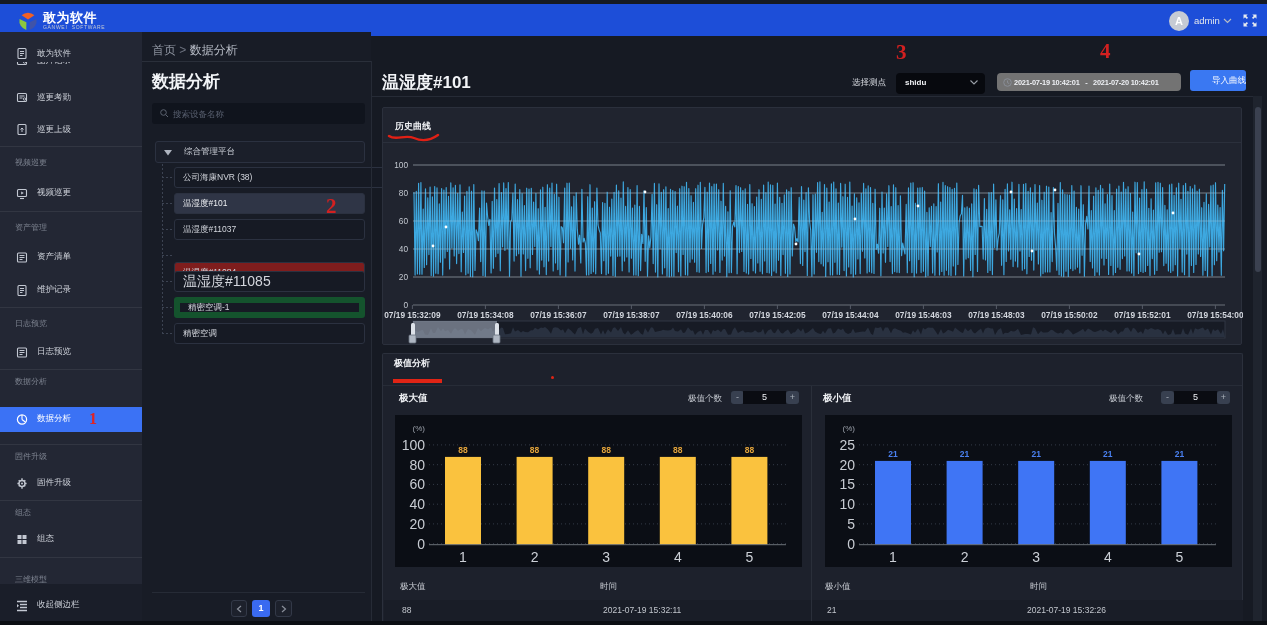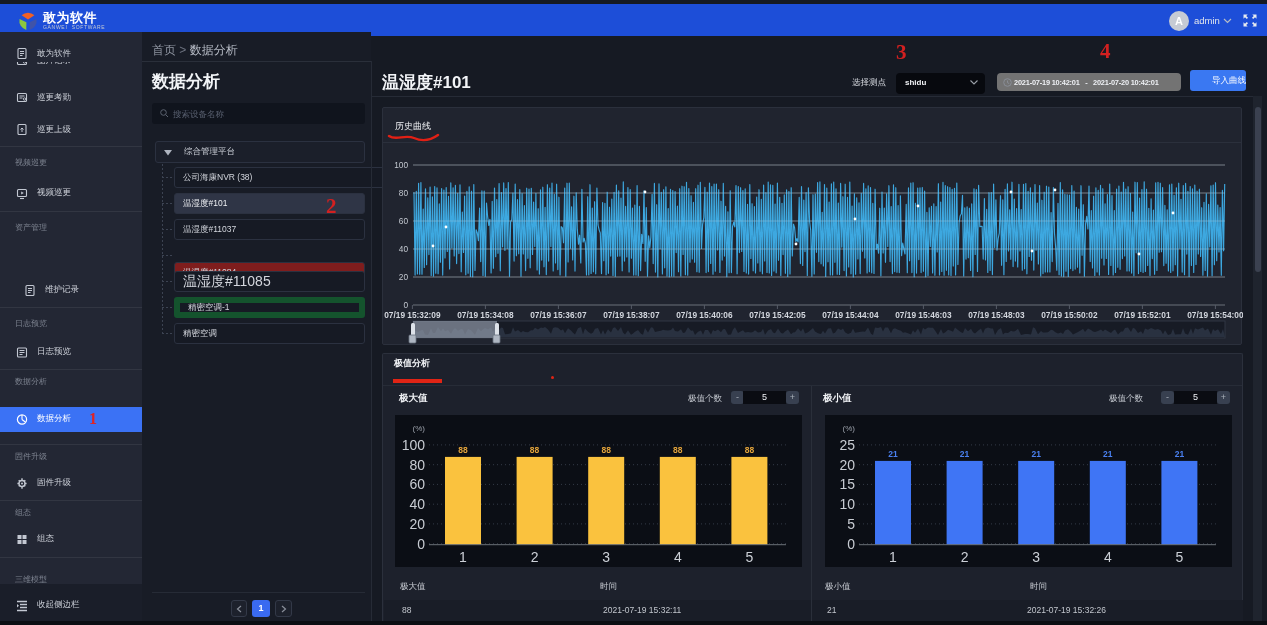--- a/index.html
+++ b/index.html
@@ -68,21 +68,28 @@
     <div style="position:absolute;left:0;top:148.5px;width:142px;height:25px;">
       <svg width="12" height="13" viewBox="0 0 12 13" style="position:absolute;left:16px;top:50%;margin-top:-6.5px">
         <rect x="1.5" y="2.5" width="9" height="7" rx="1" fill="none" stroke="#c3c8d2" stroke-width="1.1"></rect>
         <path d="M4 11.5h4" stroke="#c3c8d2" stroke-width="1.1"></path>
         <path d="M5.2 4.4l2.6 1.5-2.6 1.5z" fill="#c3c8d2"></path>
       </svg>
       <div style="position:absolute;left:37px;top:50%;transform:translateY(-50%);font-size:8.5px;color:#cdd1d9;white-space:nowrap">视频巡更</div>
     </div>
     <div style="position:absolute;left:0;top:179px;width:142px;height:1px;background:rgba(255,255,255,0.07)"></div>
     <div style="position:absolute;left:15px;top:190px;font-size:8px;color:#7d8390;white-space:nowrap">资产管理</div>
-    <div style="position:absolute;left:0;top:245.5px;width:142px;height:25px;margin-left:8px;">
+    <div style="position:absolute;left:0;top:212.5px;width:142px;height:25px;">
+      <svg width="12" height="13" viewBox="0 0 12 13" style="position:absolute;left:16px;top:50%;margin-top:-6.5px">
+        <rect x="1.5" y="2" width="9" height="9" rx="1" fill="none" stroke="#c3c8d2" stroke-width="1.1"></rect>
+        <path d="M3.5 4.5h5M3.5 6.5h5M3.5 8.5h3" stroke="#c3c8d2" stroke-width="1"></path>
+      </svg>
+      <div style="position:absolute;left:37px;top:50%;transform:translateY(-50%);font-size:8.5px;color:#cdd1d9;white-space:nowrap">资产清单</div>
+    </div>
+    <div style="position:absolute;left:0;top:245.5px;width:142px;height:25px;">
       <svg width="12" height="13" viewBox="0 0 12 13" style="position:absolute;left:16px;top:50%;margin-top:-6.5px">
         <rect x="2" y="1.5" width="8" height="10" rx="1" fill="none" stroke="#c3c8d2" stroke-width="1.1"></rect>
         <path d="M4 4.5h4M4 6.5h4M4 8.5h2.5" stroke="#c3c8d2" stroke-width="1"></path>
       </svg>
       <div style="position:absolute;left:37px;top:50%;transform:translateY(-50%);font-size:8.5px;color:#cdd1d9;white-space:nowrap">维护记录</div>
     </div>
     <div style="position:absolute;left:0;top:275px;width:142px;height:1px;background:rgba(255,255,255,0.07)"></div>
     <div style="position:absolute;left:15px;top:286px;font-size:8px;color:#7d8390;white-space:nowrap">日志预览</div>
     <div style="position:absolute;left:0;top:307.5px;width:142px;height:25px;">
       <svg width="12" height="13" viewBox="0 0 12 13" style="position:absolute;left:16px;top:50%;margin-top:-6.5px">
@@ -213,21 +220,21 @@
       <path d="M4.5,2.5 V4.7 L6.2,5.6" stroke="#8b919b" stroke-width="0.9" fill="none"></path>
     </svg>
   <div class="abs" style="left:17px;top:5px;width:160px;font-size:7.4px;letter-spacing:-0.2px;font-weight:bold;color:#eef0f4;white-space:nowrap">2021-07-19 10:42:01&nbsp;&nbsp;&nbsp;-&nbsp;&nbsp;&nbsp;2021-07-20 10:42:01</div>
 </div>
 <div class="abs" style="left:1190px;top:70px;width:56px;height:21px;background:#3a78f2;border-radius:3px;color:#fff;font-size:8.5px;text-align:right;line-height:21px;white-space:nowrap">导入曲线</div>
 <div class="abs" style="left:896px;top:40px;font-size:21px;font-weight:bold;color:#d32020;font-family:'Liberation Serif',serif">3</div>
 <div class="abs" style="left:1100px;top:39px;font-size:21px;font-weight:bold;color:#d32020;font-family:'Liberation Serif',serif">4</div>
 <div class="abs" style="left:371px;top:96px;width:882px;height:1px;background:#262b36"></div>
 
 <div class="abs" style="left:382px;top:107px;width:860px;height:238px;background:#20242f;border:1px solid #2b303c;border-radius:2px">
-  <div class="abs" style="left:12px;top:12px;font-size:9px;font-weight:normal;color:#f0f2f5;white-space:nowrap">历史曲线</div>
+  <div class="abs" style="left:12px;top:12px;font-size:9px;font-weight:bold;color:#f0f2f5;white-space:nowrap">历史曲线</div>
   <div class="abs" style="left:0;top:34px;width:858px;height:1px;background:#2b303c"></div>
   <svg width="860" height="238" style="position:absolute;left:0;top:0">
 <line x1="30" y1="57" x2="842" y2="57" stroke="#4d535e" stroke-width="1"></line>
       <line x1="30" y1="85" x2="842" y2="85" stroke="#4d535e" stroke-width="1"></line>
       <line x1="30" y1="113" x2="842" y2="113" stroke="#4d535e" stroke-width="1"></line>
       <line x1="30" y1="141" x2="842" y2="141" stroke="#4d535e" stroke-width="1"></line>
       <line x1="30" y1="169" x2="842" y2="169" stroke="#4d535e" stroke-width="1"></line>
 <line x1="30" y1="197" x2="842" y2="197" stroke="#6a707a" stroke-width="1"></line>
 <line x1="29.4" y1="197" x2="29.4" y2="201" stroke="#565b66" stroke-width="1"></line>
       <line x1="102.4" y1="197" x2="102.4" y2="201" stroke="#565b66" stroke-width="1"></line>

